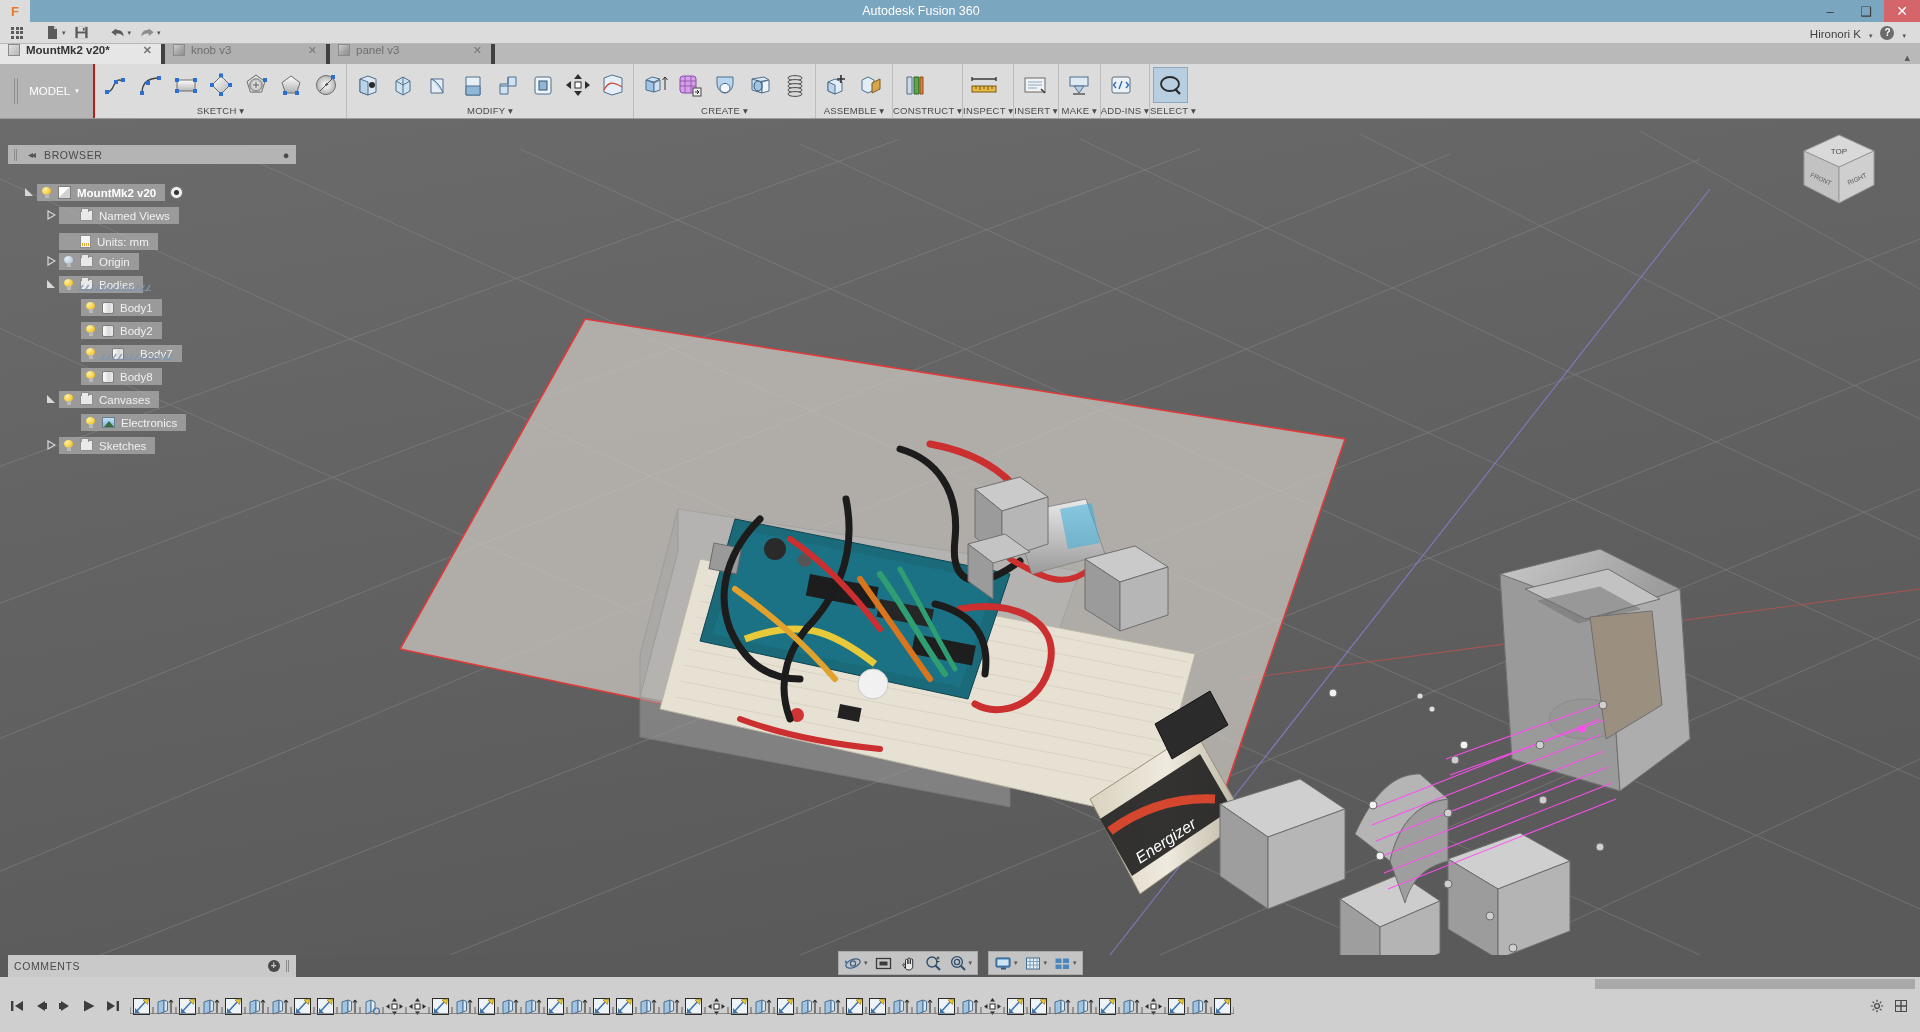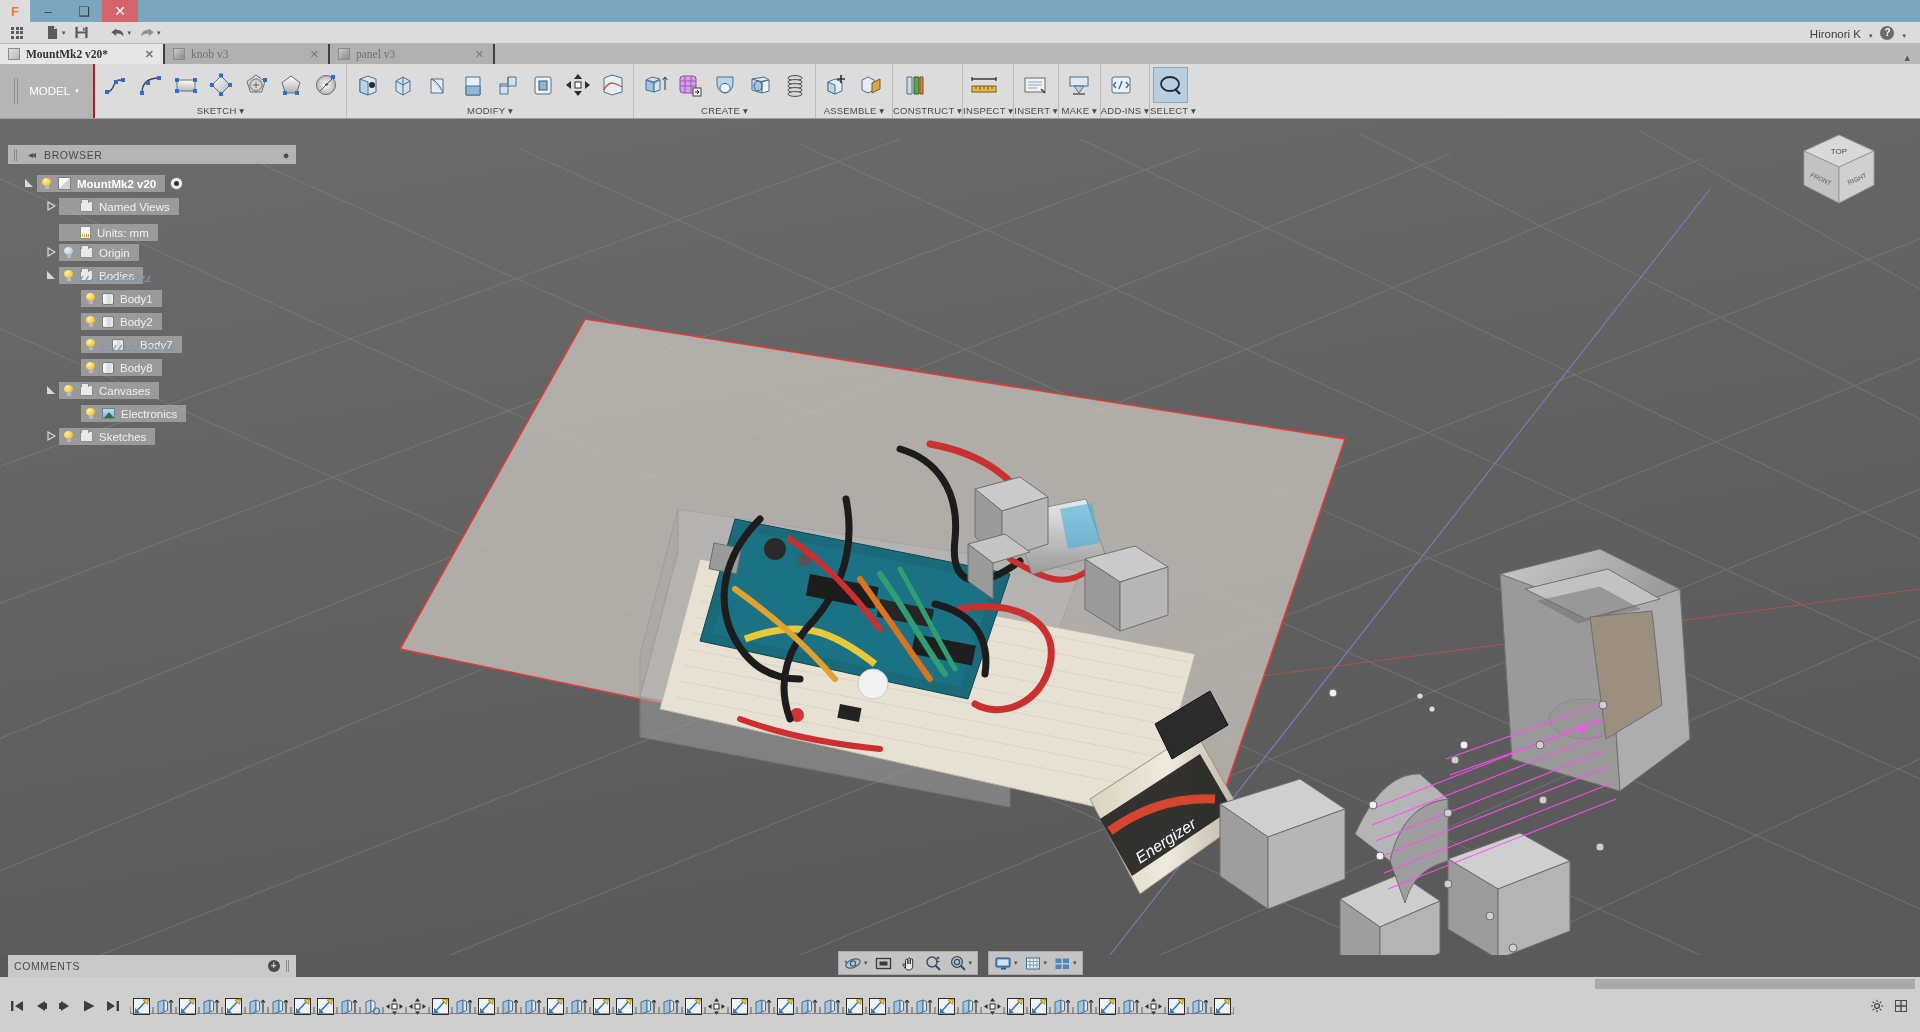--- a/index.html
+++ b/index.html
@@ -49,23 +49,23 @@
   
   .grid9{ display:grid; grid-template-columns:repeat(3,3px); grid-template-rows:repeat(3,3px); gap:1.5px;}
   .grid9 i{ background:#5b5b5b; display:block; width:3px;height:3px;}
 
   
   #tabbar{
     position:absolute; left:0; top:44px; width:1920px; height:20px;
     background:#b9b9b9; display:flex; align-items:flex-end;
   }
   .dtab{
-    height:20px; display:flex; align-items:center; gap:6px;
+    height:20px; display:flex; align-items:flex-start; gap:6px;
     padding:0 9px 0 8px; font-size:11.5px; color:#6f6f6f;
-    background:#b0b0b0; border-right:2px solid #404040; min-width:165px;font-family:Liberation Serif, serif;
+    background:#b0b0b0; border-right:4px solid #404040; min-width:165px;
   }
   .dtab.active{ background:#e6e6e6; color:#333; font-weight:bold; }
   .dtab .cube{
     width:12px;height:12px;
     background:linear-gradient(135deg,#cfcfcf 0%,#a6a6a6 55%,#8e8e8e 100%);
     border:1px solid #8a8a8a;
   }
   .dtab.active .cube{ background:linear-gradient(135deg,#e2e2e2,#b5b5b5); }
   .dtab .x{ margin-left:auto; font-size:11px; color:#777; }
 
@@ -97,21 +97,21 @@
     position:absolute; left:8px; top:145px; width:288px;
   }
   #browser .bhdr{
     height:19px; background:#b4b4b4; display:flex; align-items:center; gap:10px;
     padding:0 6px; font-size:10.5px; color:#4a4a4a; letter-spacing:.6px;
   }
   #browser .bhdr .collapse{ font-size:10px; color:#555; letter-spacing:-2px;}
   #browser .bhdr .pin{ margin-left:auto; font-size:11px; color:#4a4a4a;}
   #browser .bhdr .grip2{ width:4px;height:12px;
      background:repeating-linear-gradient(90deg,#8a8a8a 0 1px,transparent 1px 2px);}
-  .tree{ padding-top:8px; }
+  .tree{ padding-top:17px; }
   .trow{ display:flex; align-items:center; height:23px; font-size:11.5px; color:#e9e9e9; }
   .trow .arrow{ width:17px; text-align:center; color:#d5d5d5; font-size:9px;}
   .trow .chip{ display:flex; align-items:center; gap:6px; height:17px;
                background:rgba(185,185,185,.62); padding:0 9px 0 4px; color:#f0f0f0;}
   .trow.root .chip{ background:rgba(175,175,175,.72); font-weight:bold; color:#fff; }
   .bulb{ width:11px;height:12px; position:relative; flex:0 0 11px;}
   .bulb .b{ position:absolute; left:1px; top:0; width:9px;height:8px;border-radius:50%;
             background:radial-gradient(circle at 35% 30%, #fff3a8, #f3c52c 70%, #c79a10);}
   .bulb .s{ position:absolute; left:3.5px; top:7px; width:4px;height:4px;background:#b9b9b9;}
   .bulb.off .b{ background:radial-gradient(circle at 35% 30%, #e8f0f8, #b9cde0 70%, #8fa6bb); }
@@ -174,20 +174,21 @@
   #timeline .tlend{ margin-left:auto; display:flex; align-items:center; gap:6px; padding:6px 10px 0 0;}
   .endbtn{ width:18px;height:18px;display:flex;align-items:center;justify-content:center;color:#4a4a4a;}
 
   svg{ pointer-events:none; }
 </style>
 </head>
 <body>
 
 <div id="titlebar">
   <div class="brand">F</div>
+  <div class="tbtitle">Autodesk Fusion 360</div>
   <div class="wbtns">
     <div class="wbtn">–</div>
     <div class="wbtn">❑</div>
     <div class="wbtn close">✕</div>
   </div>
 </div>
 
 <div id="qabar">
   <div class="qgroup">
     <div class="qbtn">

